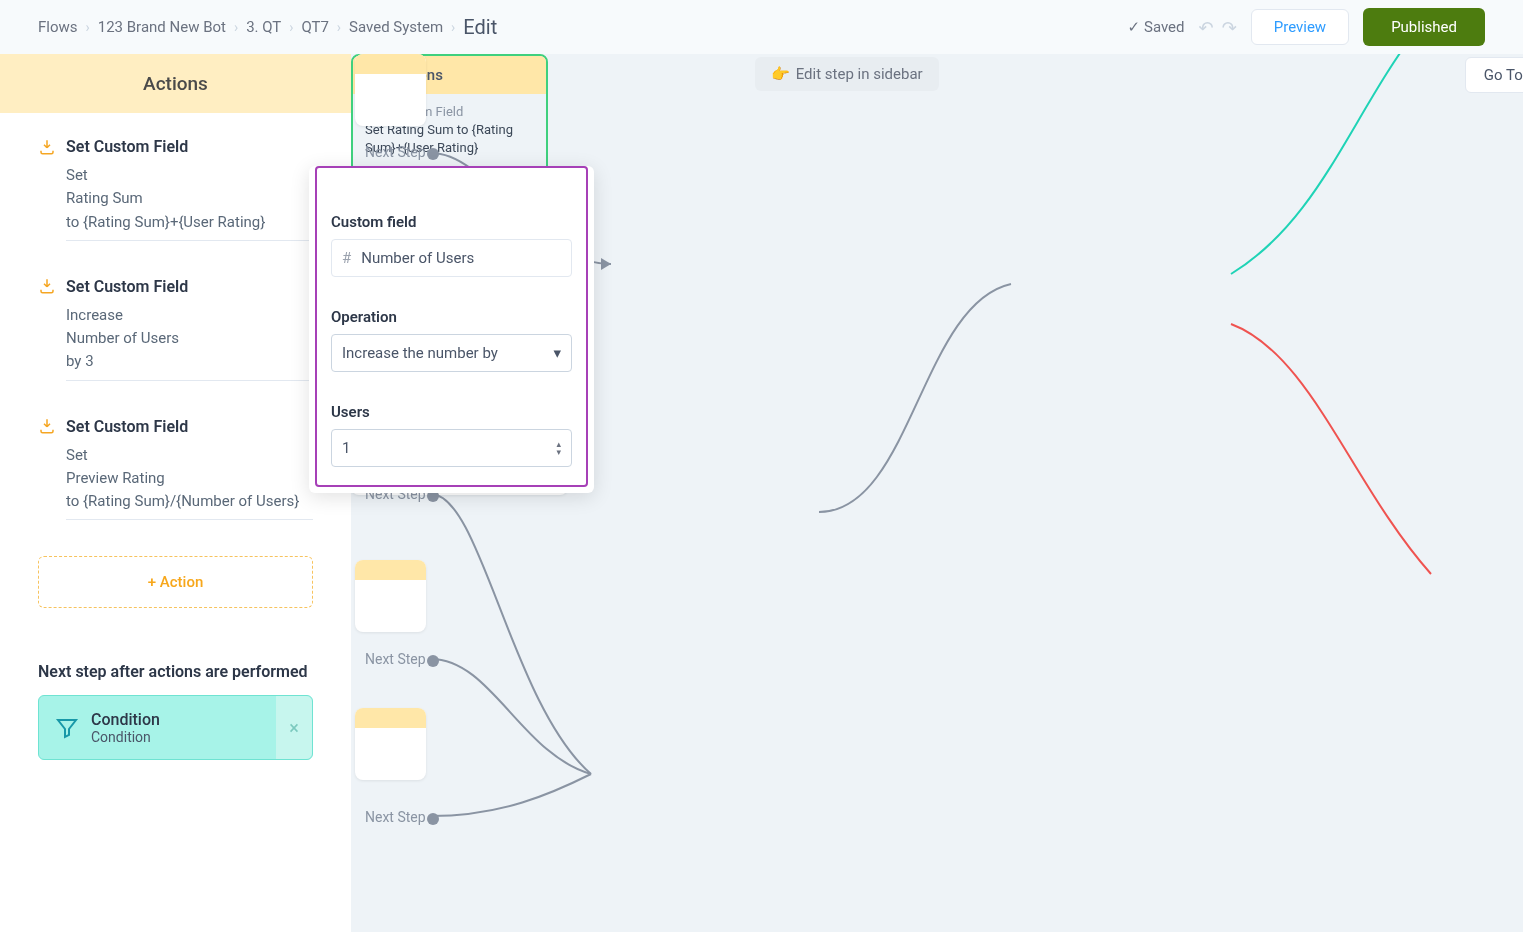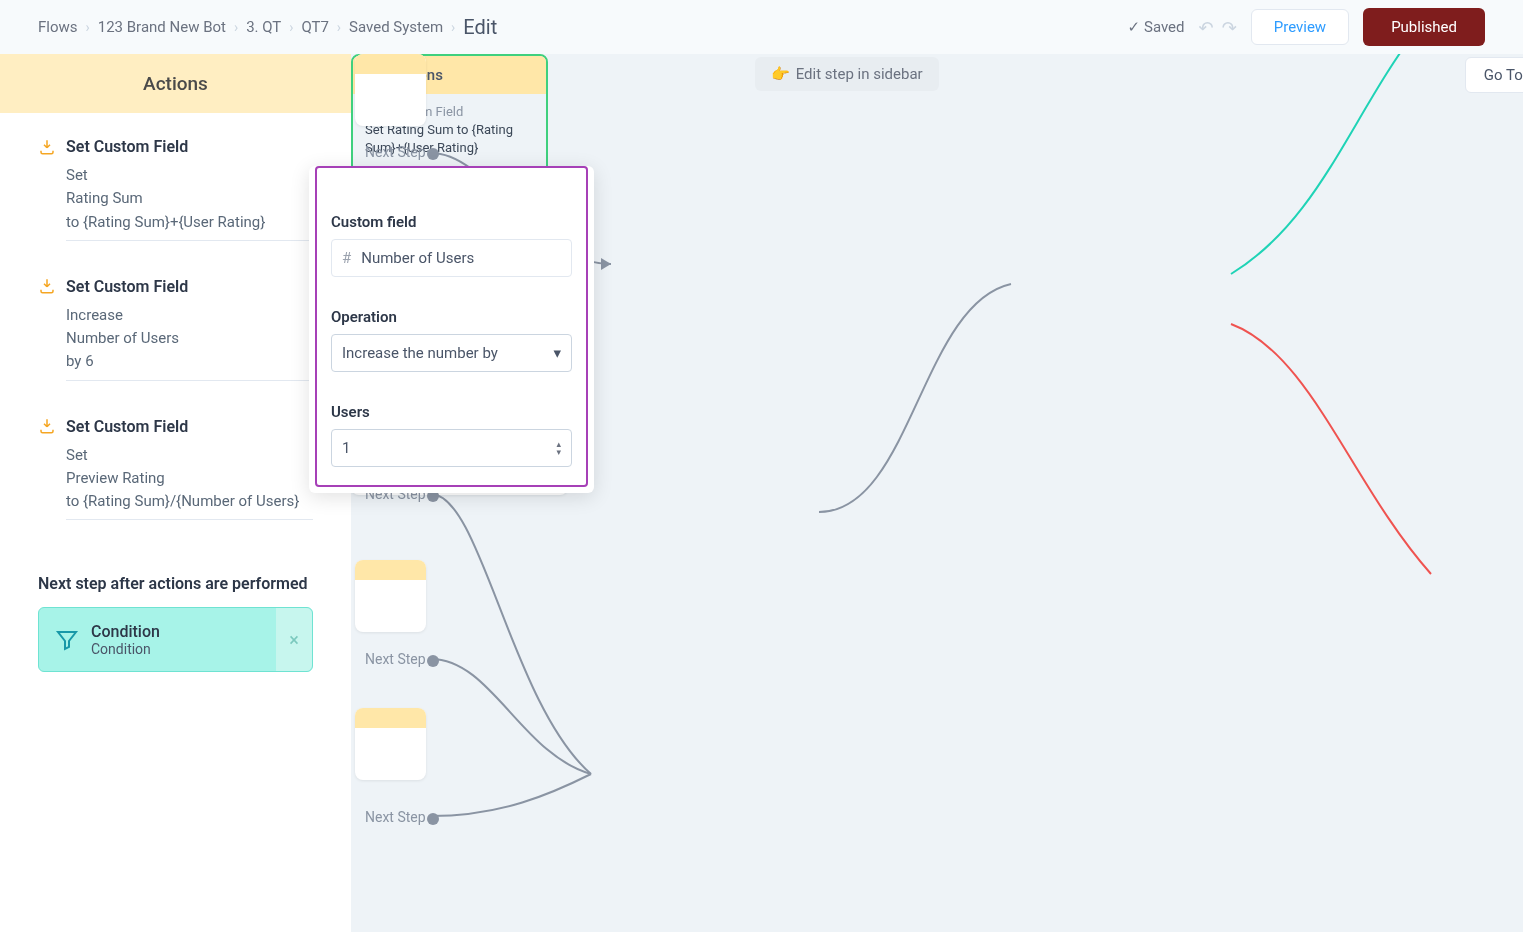--- a/index.html
+++ b/index.html
@@ -8,21 +8,21 @@
 
 .topbar { position: absolute; top: 0; left: 0; right: 0; height: 54px; background: #f7fafc; display: flex; align-items: center; padding: 16px 38px; z-index: 100; }
 .breadcrumb { display: flex; align-items: center; gap: 8px; color: #6b7280; font-size: 15px; }
 .breadcrumb .sep { color: #cbd5e0; font-size: 14px; }
 .breadcrumb .current { color: #4a5568; font-size: 20px; }
 .topbar-right { margin-left: auto; display: flex; align-items: center; gap: 14px; }
 .saved { color: #6b7280; font-size: 15px; display: flex; align-items: center; gap: 4px; }
 .undo-redo { display: flex; gap: 8px; color: #cbd5e0; }
 .undo-redo span { cursor: pointer; font-size: 18px; }
 .btn-preview { background: #fff; border: 1px solid #e2e8f0; color: #2e9cff; padding: 8px 22px; border-radius: 6px; font-size: 15px; cursor: pointer; }
-.btn-published { background: #7f1d1d; color: #fff; border: none; padding: 10px 28px; border-radius: 6px; font-size: 15px; cursor: pointer; }
+.btn-published { background: #4d7c0f; color: #fff; border: none; padding: 10px 28px; border-radius: 6px; font-size: 15px; cursor: pointer; }
 
 
 .sidebar { position: absolute; top: 54px; left: 0; width: 351px; bottom: 0; background: #fff; z-index: 50; }
 .sidebar-header { background: #ffeec2; text-align: center; padding: 18px 0; font-size: 19px; color: #4a4a4a; font-weight: 500; }
 .sidebar-body { padding: 24px 38px 10px 38px; }
 .scf-item { margin-bottom: 36px; }
 .scf-title { display: flex; align-items: center; gap: 10px; color: #2d3748; font-size: 16px; font-weight: 600; margin-bottom: 8px; }
 .scf-icon { width: 18px; height: 18px; color: #f5a623; display: inline-flex; }
 .scf-body { color: #5a6878; font-size: 15px; line-height: 1.55; border-bottom: 1px solid #e2e8f0; padding-bottom: 6px; margin-left: 28px; }
 .add-action { border: 1.5px dashed #f7c35e; color: #f7a71b; text-align: center; padding: 16px; border-radius: 6px; cursor: pointer; font-size: 15px; font-weight: 500; margin-top: 8px; }
@@ -138,40 +138,41 @@
         <span class="scf-icon">
             <svg viewBox="0 0 24 24" fill="none" stroke="currentColor" stroke-width="2">
               <path d="M12 3v10m0 0l-4-4m4 4l4-4M4 17v2a2 2 0 002 2h12a2 2 0 002-2v-2"></path>
             </svg>
           </span>
         <span>Set Custom Field</span>
       </div>
       <div class="scf-body">
         <span>Increase</span><br>
         <span>Number of Users</span><br>
-        <span>by 6</span>
+        <span>by 3</span>
       </div>
     </div>
 
     <div class="scf-item">
       <div class="scf-title">
         <span class="scf-icon">
             <svg viewBox="0 0 24 24" fill="none" stroke="currentColor" stroke-width="2">
               <path d="M12 3v10m0 0l-4-4m4 4l4-4M4 17v2a2 2 0 002 2h12a2 2 0 002-2v-2"></path>
             </svg>
           </span>
         <span>Set Custom Field</span>
       </div>
       <div class="scf-body">
         <span>Set</span><br>
         <span>Preview Rating</span><br>
         <span>to {Rating Sum}/{Number of Users}</span>
       </div>
     </div>
 
+    <div class="add-action">+ Action</div>
 
     <div class="next-step-label">Next step after actions are performed</div>
     <div class="condition-box">
       <span class="funnel-icon">
           <svg viewBox="0 0 24 24" fill="none" stroke="currentColor" stroke-width="2">
             <path d="M3 4h18l-7 9v6l-4 2v-8L3 4z"></path>
           </svg>
         </span>
       <div class="condition-texts">
         <span class="condition-title">Condition</span>

